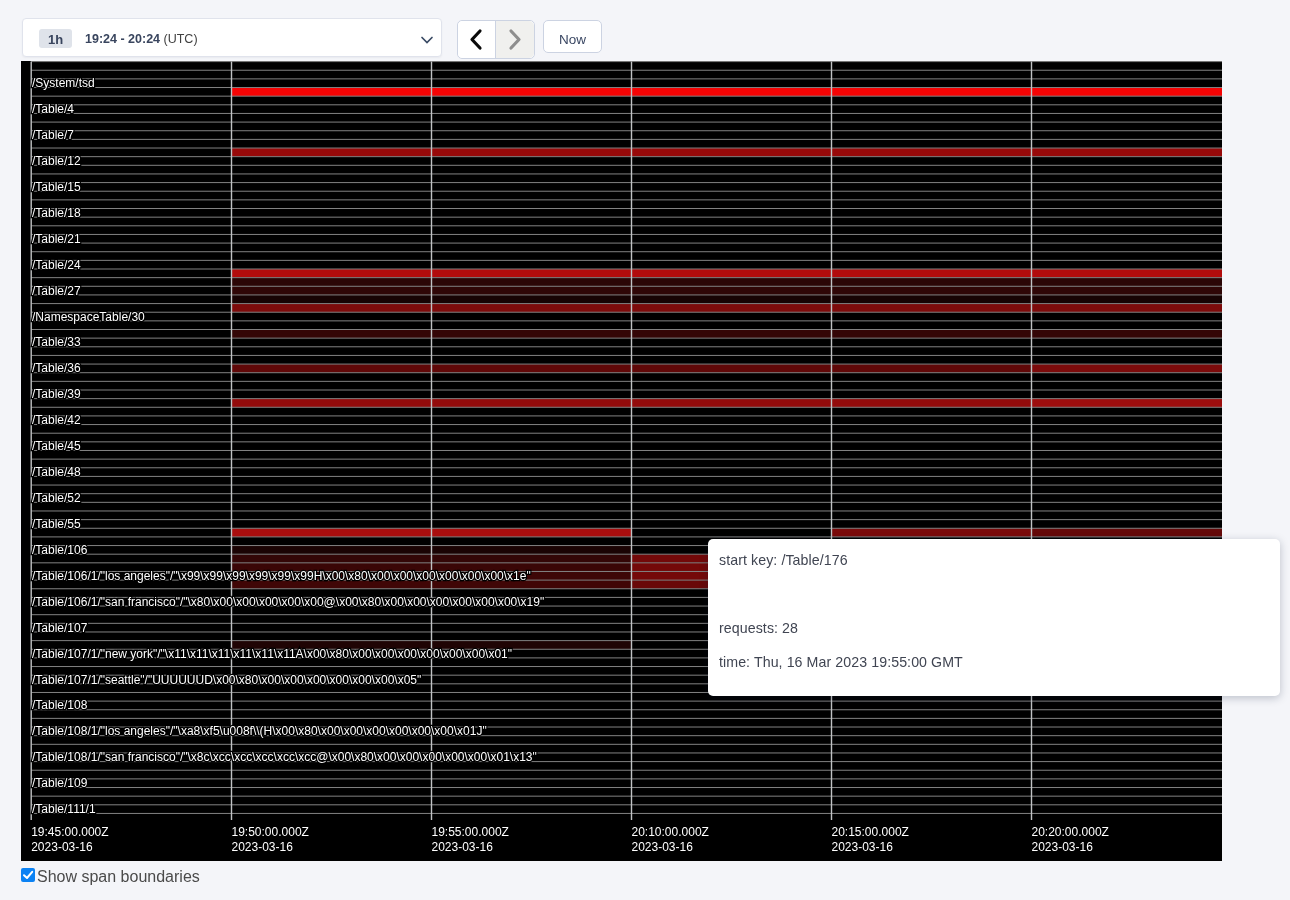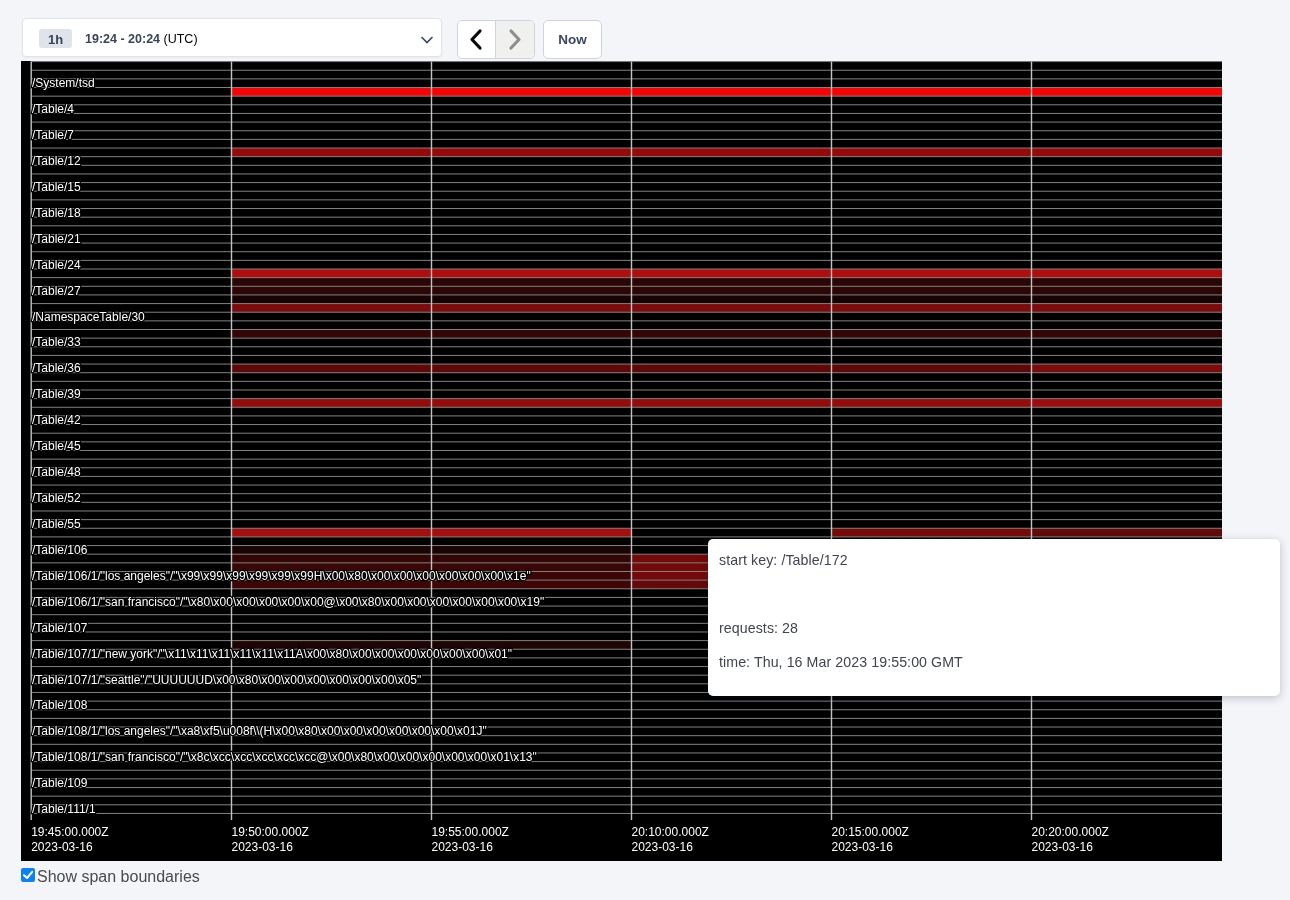--- a/index.html
+++ b/index.html
@@ -1,27 +1,27 @@
 <!DOCTYPE html>
 <html><head><meta charset="utf-8">
 <style>
 html,body{margin:0;padding:0;width:1290px;height:900px;background:#f4f5f9;font-family:"Liberation Sans",sans-serif;overflow:hidden}
 body{will-change:transform}
 .abs{position:absolute;will-change:transform}
 #selbox{left:22px;top:18px;width:418px;height:37px;background:#fff;border:1px solid #e0e3ec;border-radius:4px;box-shadow:0 1px 2px rgba(50,60,90,.06)}
 #badge{left:16px;top:10px;width:33px;height:19px;background:#dfe3ea;border-radius:3px;color:#39455e;font-size:13px;font-weight:bold;text-align:center;line-height:21px}
 #rangetxt{left:62px;top:13px;font-size:12.5px;color:#39455e;font-weight:bold}
-#rangetxt span{font-weight:normal;color:#000000}
+#rangetxt span{font-weight:normal;color:#404040}
 #ddchev{left:397px;top:16px}
 .btn{box-sizing:border-box;border:1px solid #ccd3e2;background:#fff;border-radius:5px}
 #grp{left:457px;top:20px;width:78px;height:39px;display:flex}
 #grp .half{width:50%;height:100%;box-sizing:border-box}
 #prevb{border-right:1px solid #ccd3e2;border-radius:5px 0 0 5px;background:#fff}
 #nextb{border-radius:0 5px 5px 0;background:#f0f0ee}
-#nowb{left:543px;top:20px;width:59px;height:39px;color:#3a4763;font-size:13.5px;font-weight:bold;text-align:center;line-height:37px}
+#nowb{left:543px;top:20px;width:59px;height:33px;color:#3a4763;font-size:13.5px;font-weight:normal;text-align:center;line-height:37px}
 #canvas{left:21px;top:61px;width:1201px;height:800px;background:#c4b5fd;will-change:transform}
 #tooltip{left:708px;top:539px;width:572px;height:157px;background:#fff;border-radius:5px;box-shadow:0 2px 8px rgba(20,30,60,.25);color:#404552;font-size:14.2px;letter-spacing:.08px}
 #tooltip div{position:absolute;left:11px;white-space:nowrap}
 #cb{left:21px;top:868px;width:14px;height:14px;background:#0b82f4;border-radius:2px}
 #cblabel{left:37px;top:868px;font-size:16px;color:#4a4a4a}
 </style></head>
 <body>
 <div class="abs" id="selbox">
   <div class="abs" id="badge">1h</div>
   <div class="abs" id="rangetxt">19:24 - 20:24 <span>(UTC)</span></div>
@@ -105,19 +105,19 @@
 <text x="410.5" y="789.5" font-size="12" fill="#ffffff" font-family="Liberation Sans, sans-serif">2023-03-16</text>
 <text x="610.5" y="774.5" font-size="12" fill="#ffffff" font-family="Liberation Sans, sans-serif">20:10:00.000Z</text>
 <text x="610.5" y="789.5" font-size="12" fill="#ffffff" font-family="Liberation Sans, sans-serif">2023-03-16</text>
 <text x="810.5" y="774.5" font-size="12" fill="#ffffff" font-family="Liberation Sans, sans-serif">20:15:00.000Z</text>
 <text x="810.5" y="789.5" font-size="12" fill="#ffffff" font-family="Liberation Sans, sans-serif">2023-03-16</text>
 <text x="1010.5" y="774.5" font-size="12" fill="#ffffff" font-family="Liberation Sans, sans-serif">20:20:00.000Z</text>
 <text x="1010.5" y="789.5" font-size="12" fill="#ffffff" font-family="Liberation Sans, sans-serif">2023-03-16</text>
 </svg>
 </div>
 <div class="abs" id="tooltip">
-  <div style="top:13px">start key: /Table/172</div>
+  <div style="top:13px">start key: /Table/176</div>
   <div style="top:81px">requests: 28</div>
   <div style="top:115px">time: Thu, 16 Mar 2023 19:55:00 GMT</div>
 </div>
 <div class="abs" id="cb"><svg width="14" height="14">
       <path d="M3 7.2 L6 10 L11.2 3.8" stroke="#fff" stroke-width="2" fill="none" stroke-linecap="round" stroke-linejoin="round"></path>
     </svg></div>
 <div class="abs" id="cblabel">Show span boundaries</div>
 </body></html>

